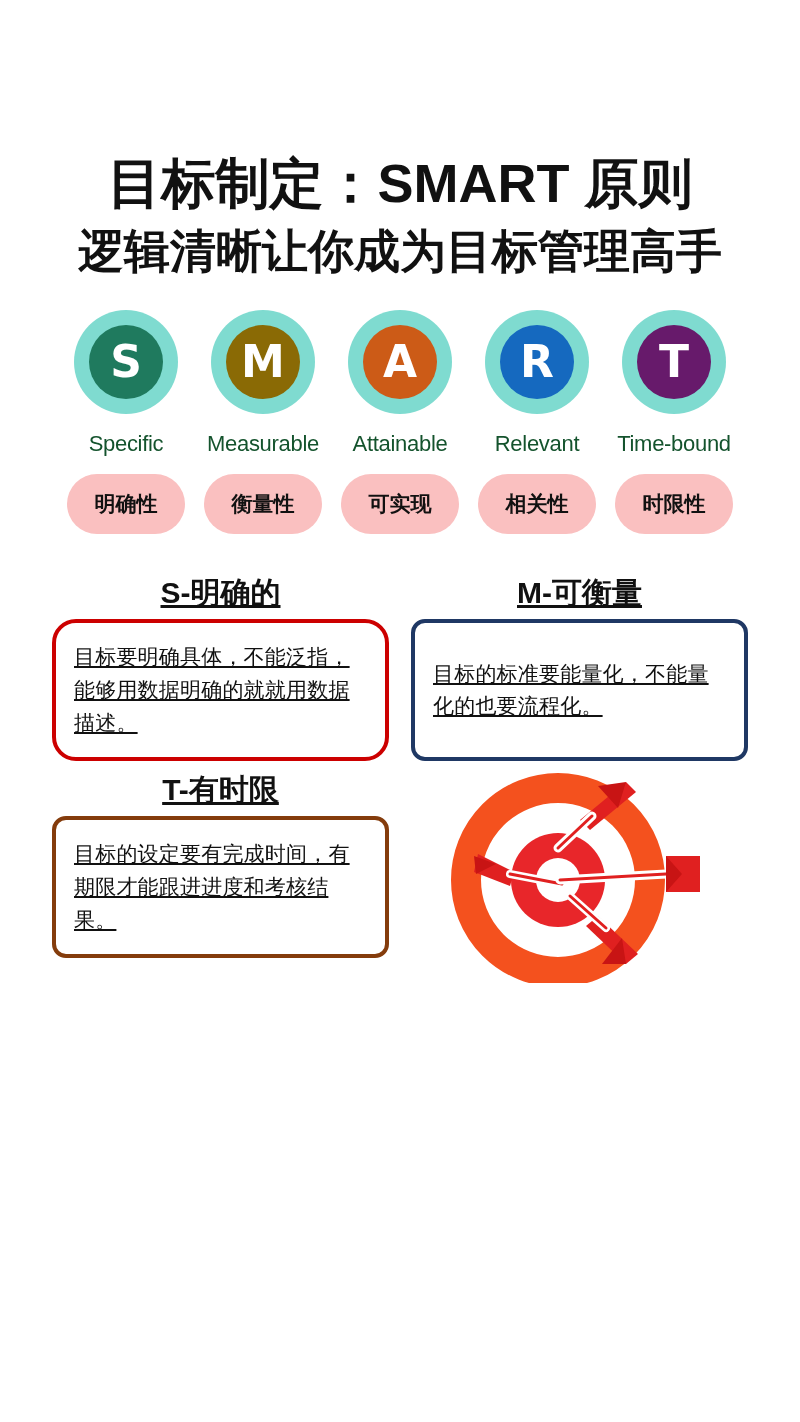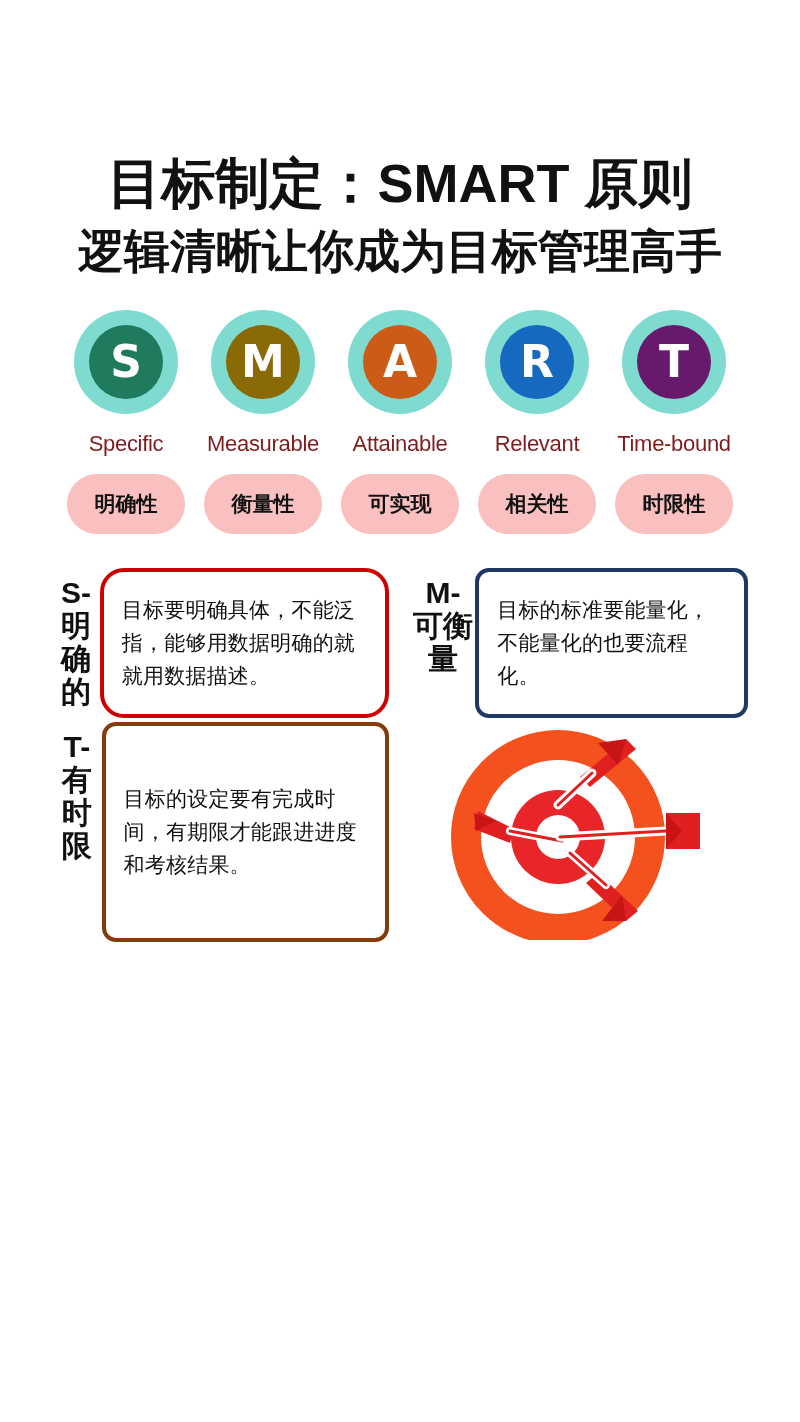--- a/index.html
+++ b/index.html
@@ -81,21 +81,21 @@
   .inner-letter {
     color: #ffffff;
     font-size: 44px;
     font-weight: bold;
     line-height: 1;
     font-family: "DejaVu Sans", sans-serif;
   }
   .eng-label {
     margin-top: 17px;
     font-size: 22px;
-    color: #7f1d1d;
+    color: #14532d;
     font-weight: normal;
     white-space: nowrap;
     letter-spacing: -0.3px;
   }
   .pill {
     margin-top: 17px;
     background: #FAC0C0;
     border-radius: 999px;
     padding: 16px 16px;
     font-size: 21px;
@@ -110,21 +110,22 @@
   .cards {
     margin-top: 34px;
     padding: 0 52px;
     display: grid;
     grid-template-columns: 1fr 1fr;
     column-gap: 22px;
     row-gap: 4px;
   }
   .card {
     display: flex;
-    flex-direction: row;
+    flex-direction: column;
+    text-decoration: underline;
   }
   .card-title {
     text-align: center;
     font-size: 30px;
     font-weight: bold;
     color: #111111;
     margin: 8px 0 10px 0;
     line-height: 1.1;
   }
   .card-box {

